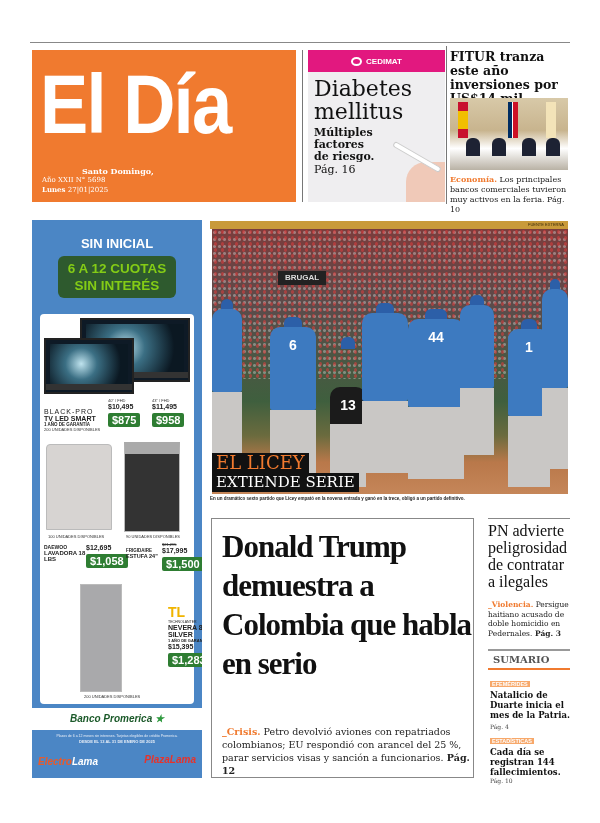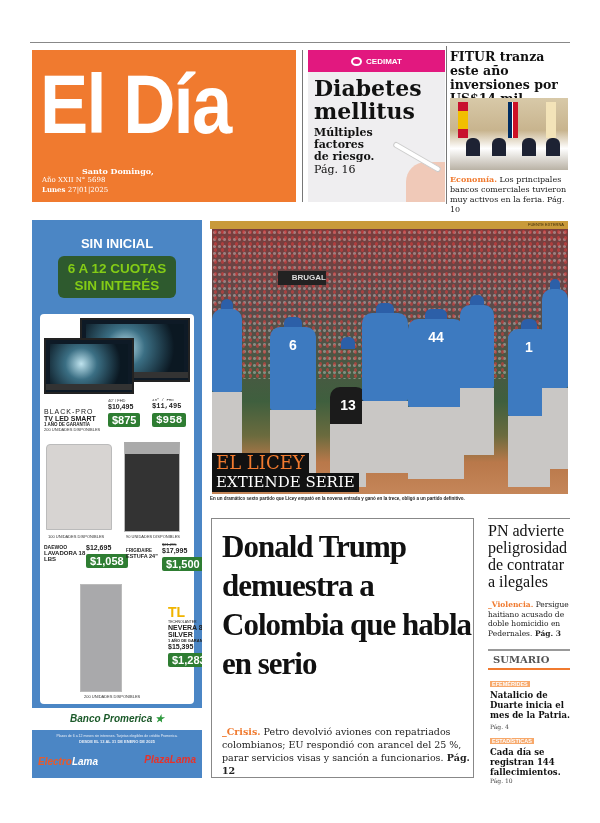--- a/index.html
+++ b/index.html
@@ -16,21 +16,21 @@
   .mh-date { position: absolute; left: 10px; top: 135px; font-size: 7px; }
   .mh-date b { font-weight: bold; }
   .mh-url { position: absolute; right: 14px; top: 118px; font-size: 10px; font-weight: bold; margin-top: 47px; }
 
   .vrule { position: absolute; width: 1px; background: #777; }
 
   
   .diabetes { position: absolute; left: 308px; top: 50px; width: 137px; height: 152px; background: #efeef0; overflow: hidden; }
   .cedimat { height: 22px; background: #e2187f; color: #fff; display: flex; align-items: center; justify-content: center; gap: 4px; font-family: "Liberation Sans", sans-serif; font-weight: bold; font-size: 8px; }
   .cedimat .ring { width: 11px; height: 9px; border: 2px solid #fff; border-radius: 50%; }
-  .diab-title { font-weight: bold; font-size: 22px; line-height: 23px; padding: 5px 6px 0; }
+  .diab-title { font-weight: normal; font-size: 22px; line-height: 23px; padding: 5px 6px 0; }
   .diab-sub { font-weight: bold; font-size: 11px; line-height: 12px; padding: 4px 6px 0; width: 80px; }
   .diab-page { font-size: 11px; padding: 0 6px; }
   .syringe { position: absolute; left: 82px; top: 104px; width: 54px; height: 6px; background: #fff; border: 1px solid #ccc; transform: rotate(30deg); border-radius: 3px; }
   .hand { position: absolute; left: 98px; top: 112px; width: 50px; height: 44px; background: #f0c9b8; border-radius: 20px 10px 0 0; }
 
   
   .fitur-title { position: absolute; left: 450px; top: 50px; width: 122px; font-weight: bold; font-size: 12.5px; line-height: 14px; }
   .fitur-photo { position: absolute; left: 450px; top: 98px; width: 118px; height: 72px; background: linear-gradient(#d8c9a8 0%, #c8b48e 45%, #ffffff 70%, #b9b2a5 100%); overflow: hidden; }
   .flag { position: absolute; top: 4px; width: 10px; height: 36px; }
   .person { position: absolute; bottom: 14px; width: 14px; height: 18px; background: #1d2233; border-radius: 6px 6px 0 0; }
@@ -61,21 +61,21 @@
   .photo-frame { position: absolute; left: 210px; top: 221px; width: 358px; height: 273px; }
   .photo-bar { position: absolute; left: 0; top: 0; width: 358px; height: 8px; background: #c99a3a; }
   .photo-credit { position: absolute; right: 4px; top: 0; font-size: 4px; color: #3a2a0a; line-height: 8px; font-family: "Liberation Sans", sans-serif; }
   .photo { position: absolute; left: 2px; top: 8px; width: 356px; height: 265px; overflow: hidden;
     background: linear-gradient(180deg, #7b3d3d 0%, #5a4c4b 30%, #3f5f3e 65%, #6b6b3e 78%, #b9784a 88%, #c58659 100%); }
   .crowd { position: absolute; inset: 0; background-image: radial-gradient(circle, rgba(220,60,60,.55) 1.5px, transparent 2px), radial-gradient(circle, rgba(240,240,240,.35) 1px, transparent 2px); background-size: 7px 6px, 5px 7px; height: 150px; }
   .player { position: absolute; }
   .player .jersey { position: absolute; top: 0; width: 100%; height: 55%; background: #3d7ac0; border-radius: 10px 10px 2px 2px; color: #fff; font-family: "Liberation Sans", sans-serif; font-weight: bold; text-align: center; font-size: 14px; padding-top: 10px; }
   .player .pants { position: absolute; bottom: 0; width: 100%; height: 45%; background: #c9c7c5; }
   .player .cap { position: absolute; top: -10px; left: 30%; width: 40%; height: 12px; background: #2c5fa8; border-radius: 6px 6px 0 0; }
-  .brugal { position: absolute; left: 66px; top: 42px; width: 48px; height: 14px; background: #222; color: #ddd; font-family: "Liberation Sans", sans-serif; font-weight: bold; font-size: 8px; text-align: right; line-height: 14px; }
+  .brugal { position: absolute; left: 66px; top: 42px; width: 48px; height: 14px; background: #222; color: #ddd; font-family: "Liberation Sans", sans-serif; font-weight: bold; font-size: 8px; text-align: center; line-height: 14px; }
   .overlay-title { position: absolute; left: 2px; top: 232px; background: #111; padding: 0 4px; }
   .ov1 { color: #f07a2f; font-weight: normal; font-size: 18px; line-height: 20px; }
   .ov2 { color: #fff; font-size: 15px; line-height: 19px; background: #111; position: absolute; left: 2px; top: 252px; padding: 0 4px; white-space: nowrap; }
   .caption { position: absolute; left: 210px; top: 496px; width: 360px; font-size: 4.5px; font-weight: bold; color: #222; font-family: "Liberation Sans", sans-serif; white-space: nowrap; overflow: hidden; }
 
   
   .trump-box { position: absolute; left: 211px; top: 518px; width: 263px; height: 260px; border: 1px solid #888; }
   .trump-title { position: absolute; left: 10px; top: 8px; width: 250px; font-weight: bold; font-size: 31px; line-height: 39px; letter-spacing: -1px; font-family: "Liberation Serif", serif; }
   .trump-text { position: absolute; left: 10px; top: 206px; width: 250px; font-size: 9.5px; line-height: 13px; color: #222; }
 
@@ -157,21 +157,21 @@
       <div style="font-size:7px;letter-spacing:1px;">BLACK-PRO</div>
       <div style="font-size:7px;font-weight:bold;">TV LED SMART</div>
       <div style="font-size:4.5px;font-weight:bold;">1 AÑO DE GARANTÍA</div>
       <div class="small">200 UNIDADES DISPONIBLES</div>
     </div>
     <div class="ad-text" style="left:68px;top:84px;">
       <div class="small">40" / FHD</div>
       <div class="price-old">$10,495</div>
       <div class="price-green">$875</div>
     </div>
-    <div class="ad-text" style="left:112px;top:84px;font-family:Liberation Mono, monospace;">
+    <div class="ad-text" style="left:112px;top:84px;">
       <div class="small">43" / FHD</div>
       <div class="price-old">$11,495</div>
       <div class="price-green">$958</div>
     </div>
 
     <div class="appliance" style="left:6px;top:130px;width:66px;height:86px;border-radius:4px 4px 0 0;"></div>
     <div class="appliance" style="left:84px;top:128px;width:56px;height:90px;background:#333;border-top:12px solid #aaa;"></div>
     <div class="ad-text small" style="left:8px;top:220px;">100 UNIDADES DISPONIBLES</div>
     <div class="ad-text small" style="left:86px;top:220px;">90 UNIDADES DISPONIBLES</div>
     <div class="ad-text" style="left:4px;top:230px;width:42px;">

